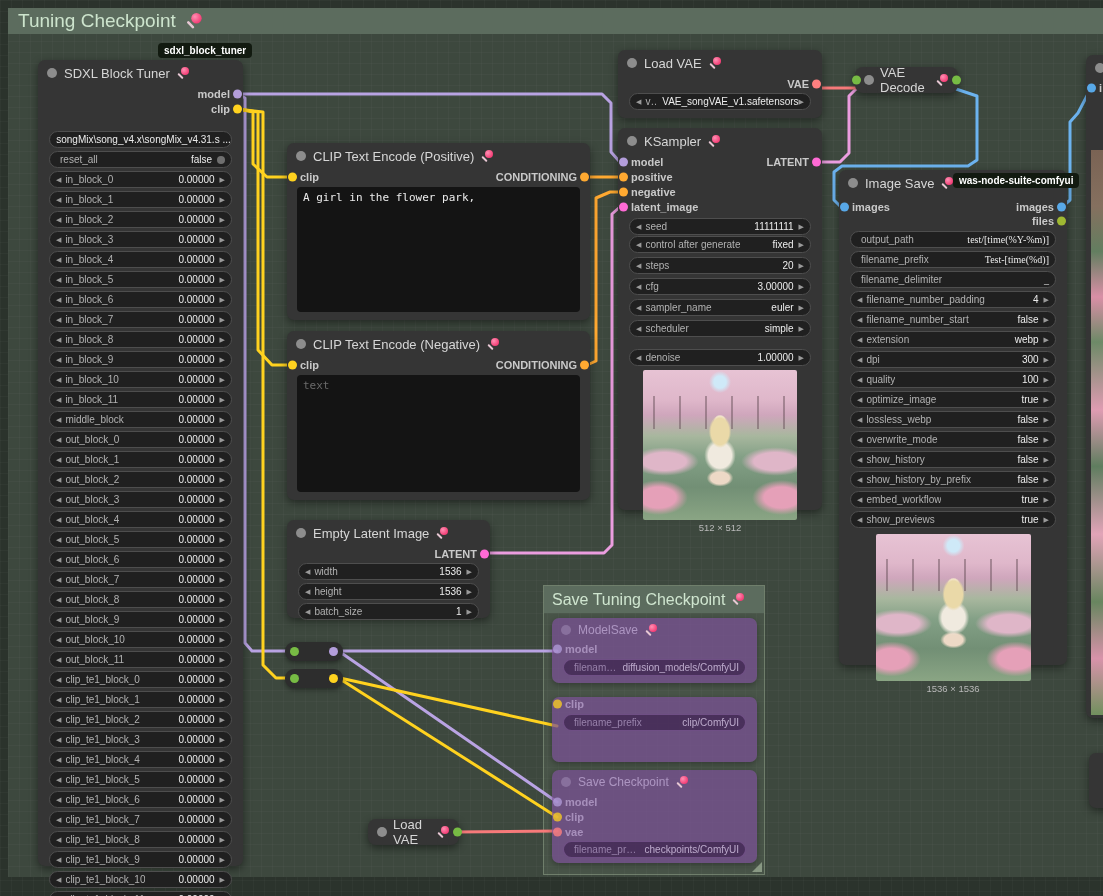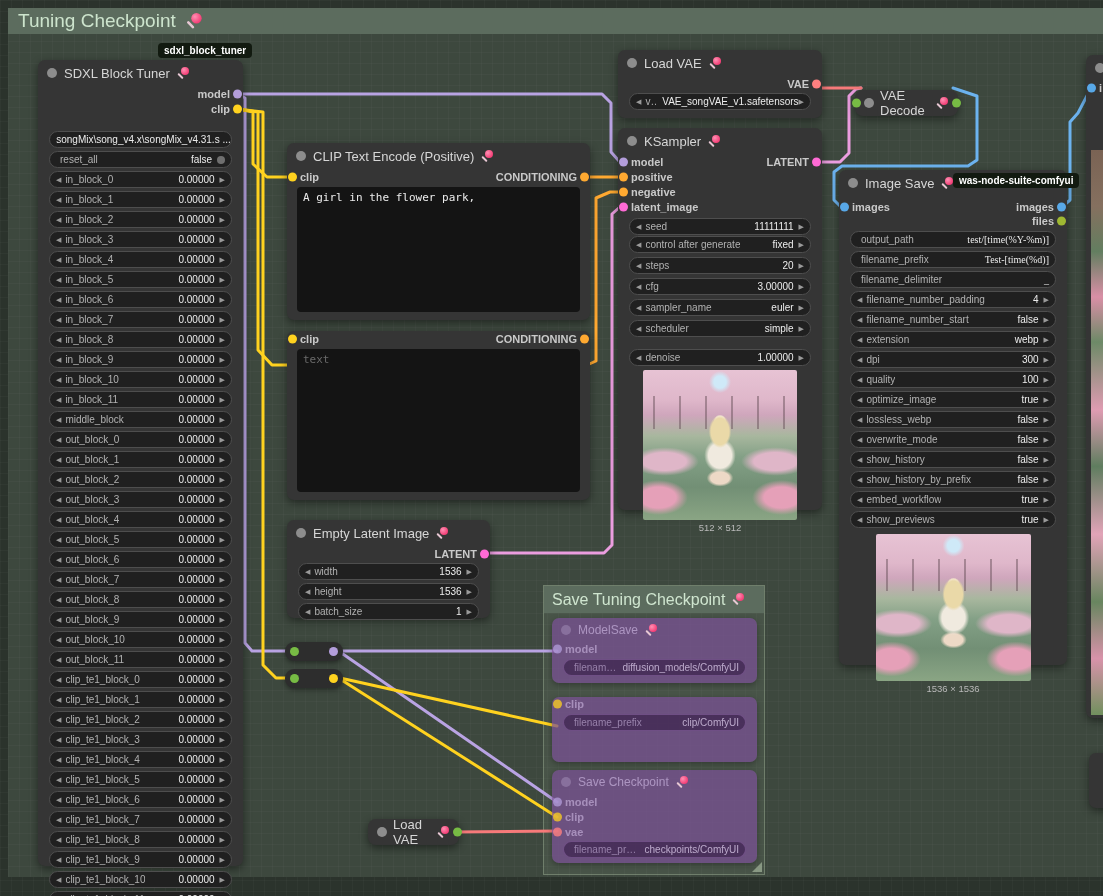--- a/index.html
+++ b/index.html
@@ -430,20 +430,25 @@
   <div class="prow">
     <span class="dot din dot-clip"></span>
     <span class="plab">clip</span>
     <span class="plab out">CONDITIONING</span>
     <span class="dot dout dot-cond"></span>
   </div>
   <div class="txt">A girl in the flower park,</div>
 </div>
 
 <div class="node" style="left:287px;top:331px;width:303px;height:169px;display:flex;flex-direction:column">
+  <div class="nhead">
+    <span class="ccirc"></span>
+    <span>CLIP Text Encode (Negative)</span>
+    <span class="pin"></span>
+  </div>
   <div class="prow">
     <span class="dot din dot-clip"></span>
     <span class="plab">clip</span>
     <span class="plab out">CONDITIONING</span>
     <span class="dot dout dot-cond"></span>
   </div>
   <div class="txt ph">text</div>
 </div>
 
 <div class="node" style="left:287px;top:520px;width:203px;height:98px">
@@ -492,21 +497,21 @@
     <span class="dot dout dot-vae"></span>
   </div>
   <div class="w" style="margin-top:2px">
     <span class="ar">◀</span>
     <span class="lab">v ...</span>
     <span class="val" style="margin:0 auto">VAE_songVAE_v1.safetensors</span>
     <span class="ar">▶</span>
   </div>
 </div>
 
-<div class="node collapsed" style="left:855px;top:90px;width:103px">
+<div class="node collapsed" style="left:855px;top:67px;width:103px">
   <span class="cdot dot-green" style="left:-3px"></span>
   <span class="ccirc"></span>
   <span>VAE Decode</span>
   <span class="pin"></span>
   <span class="cdot dot-green" style="right:-3px"></span>
 </div>
 
 <div class="node" style="left:618px;top:128px;width:204px;height:382px">
   <div class="nhead">
     <span class="ccirc"></span>

